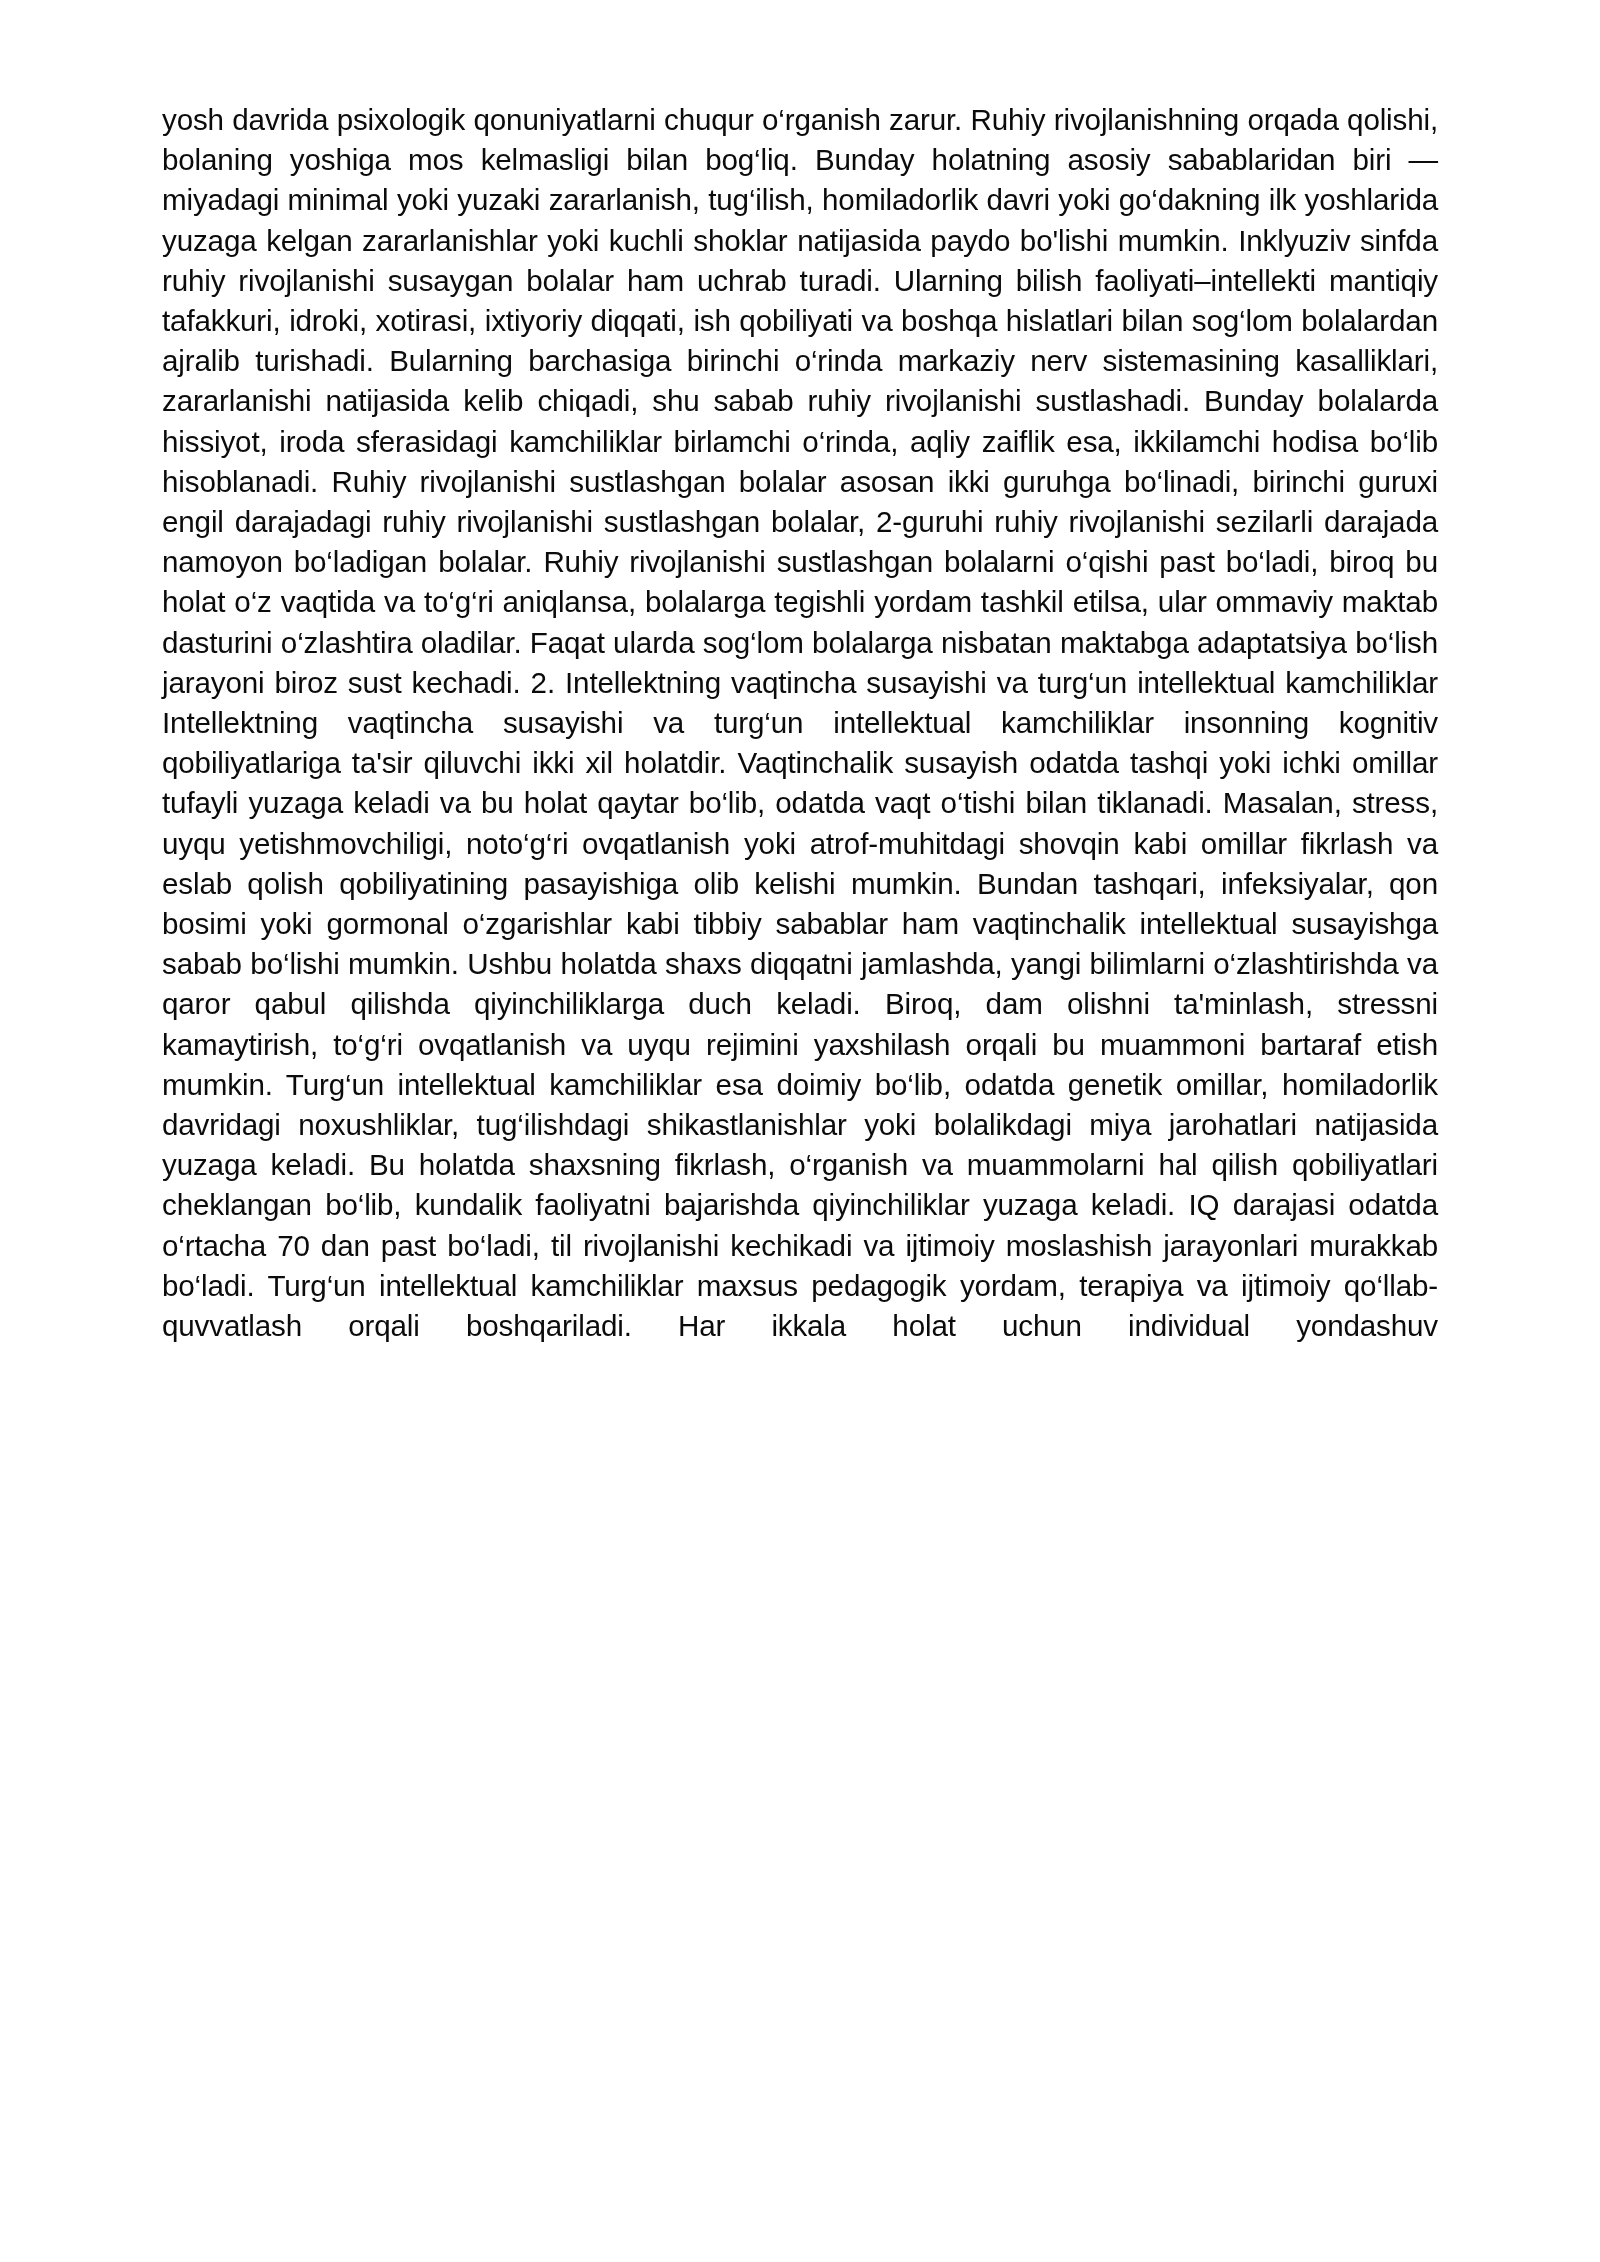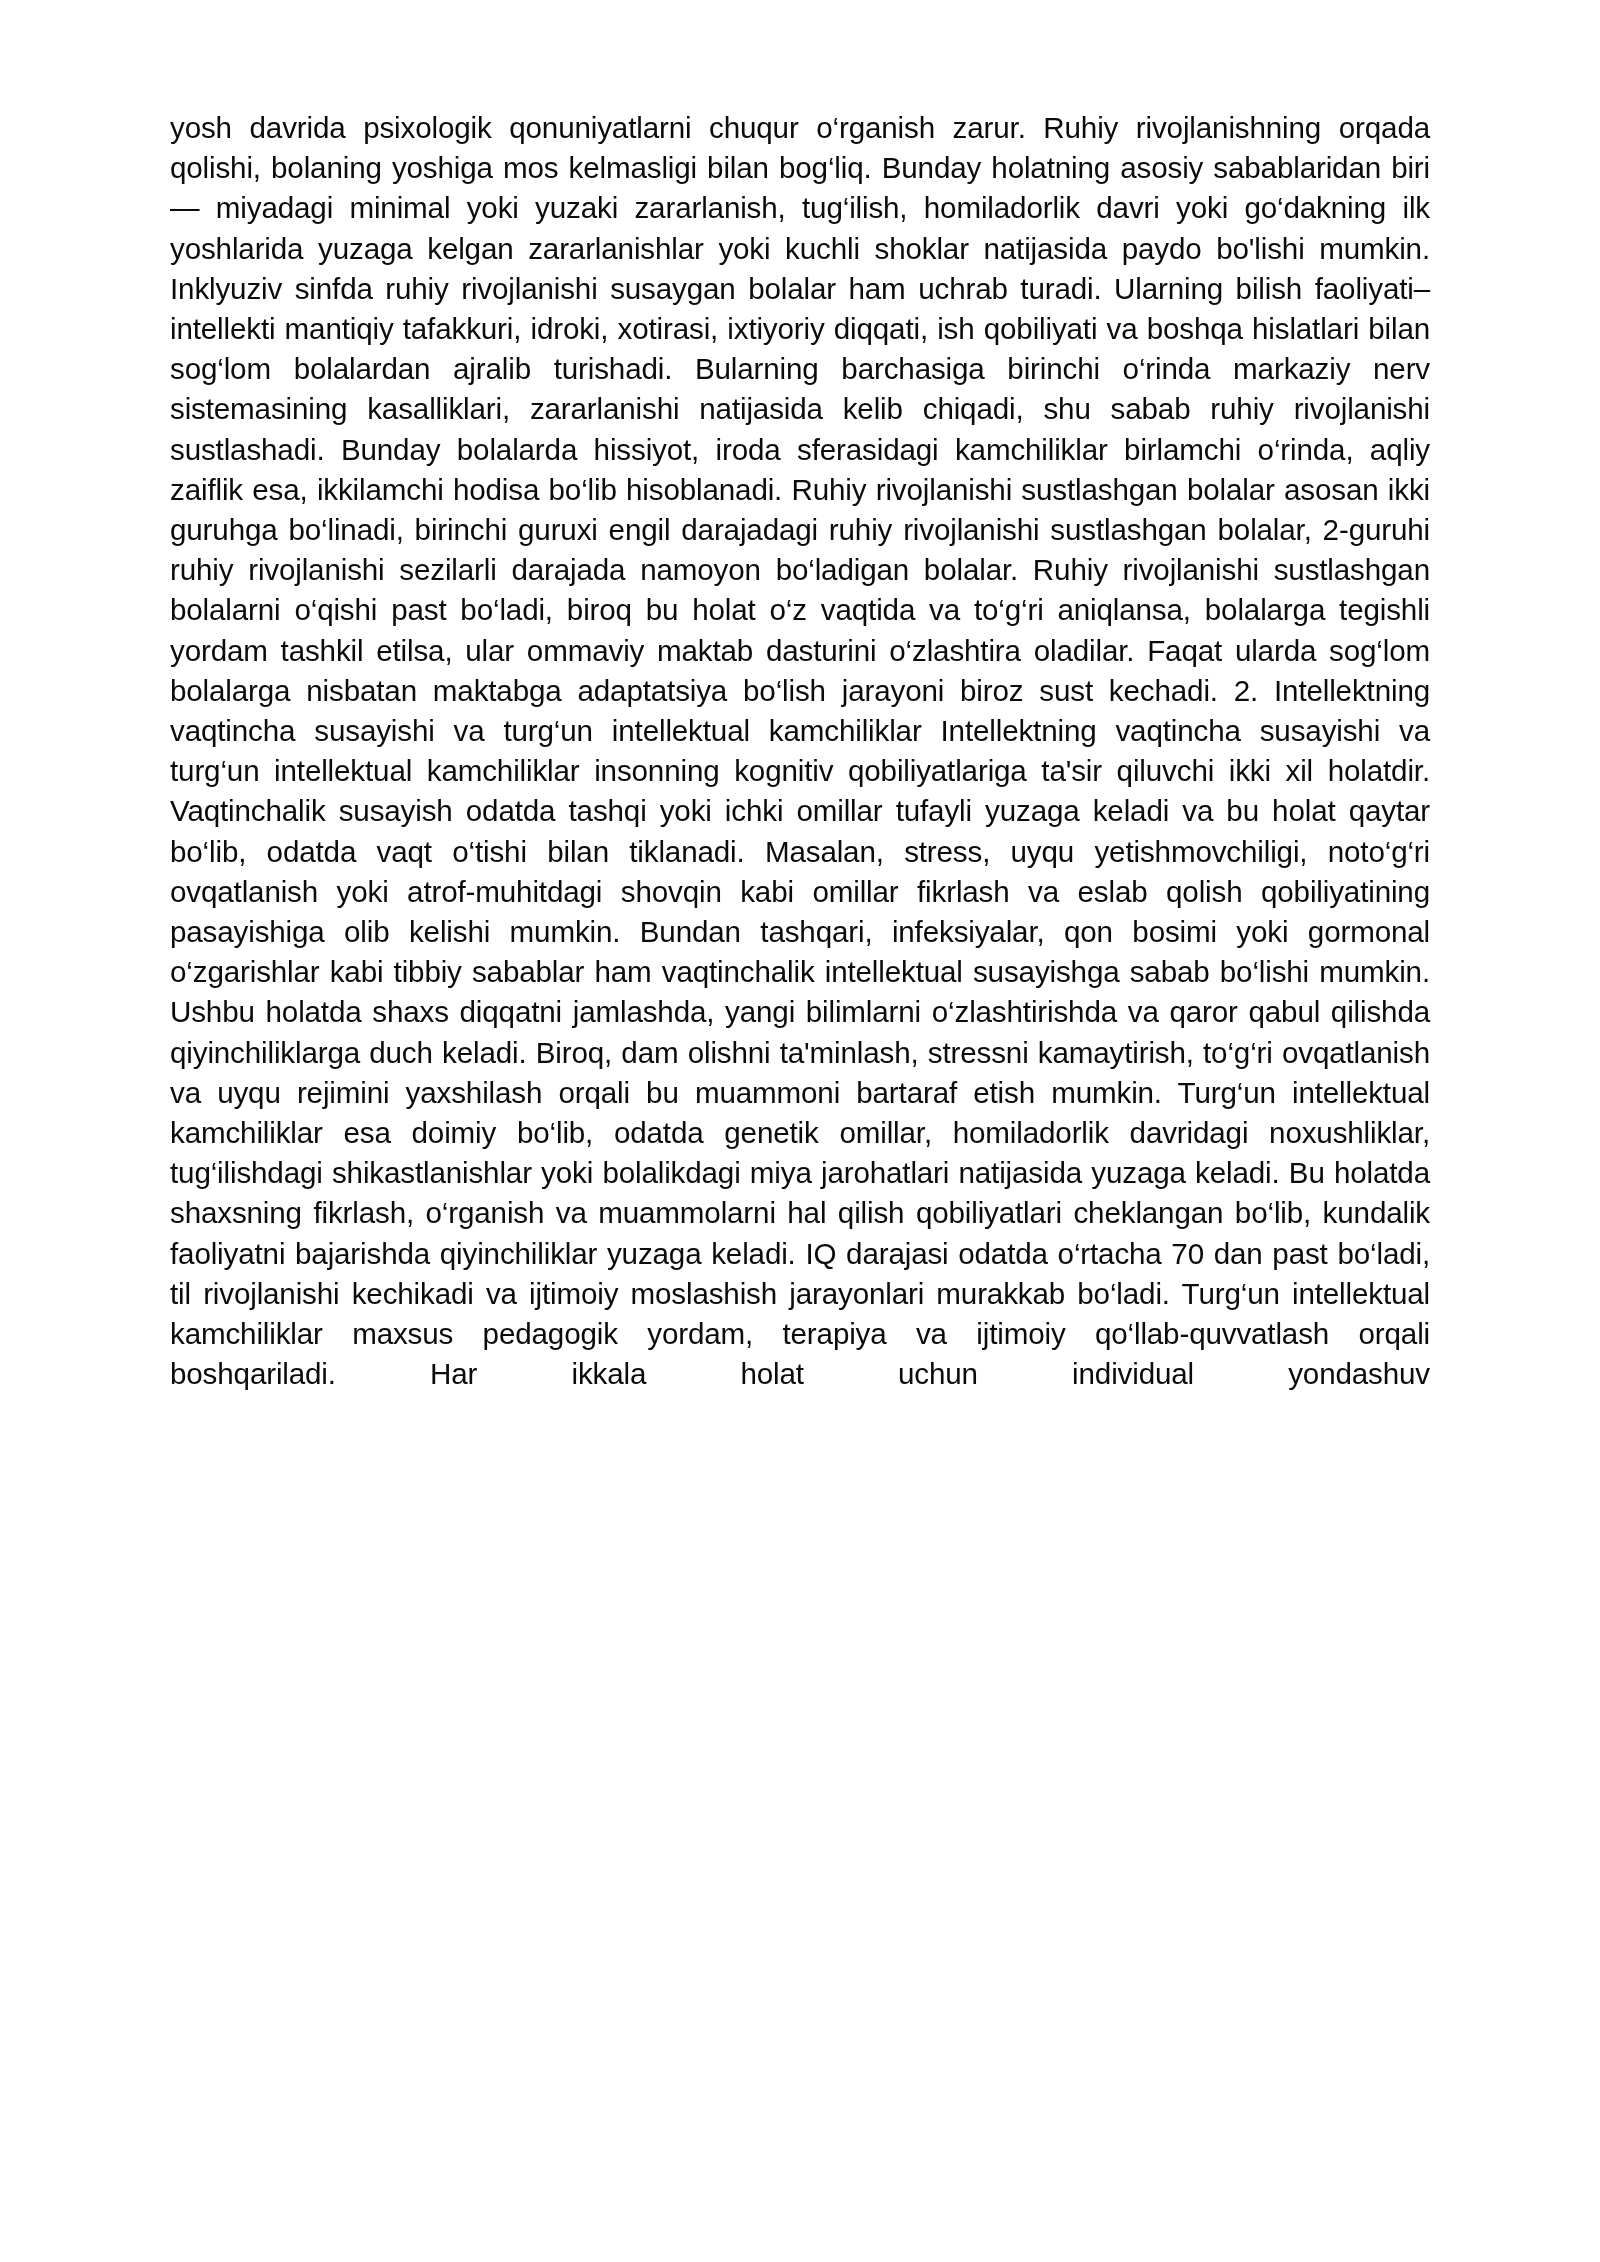--- a/index.html
+++ b/index.html
@@ -23,21 +23,21 @@
   }
 
   .text-column {
     position: absolute;
     left: 158px;
     top: 96px;
     width: 1284px;
   }
 
   .body-paragraph {
-    margin: 12px;
+    margin: 4px;
     padding: 0;
     text-align: justify;
     text-justify: inter-word;
     color: #0b0b0b;
     font-size: 29.6px;
     line-height: 40.2px;
     letter-spacing: -0.15px;
     word-spacing: 0.2px;
     font-weight: 400;
     -webkit-font-smoothing: antialiased;

